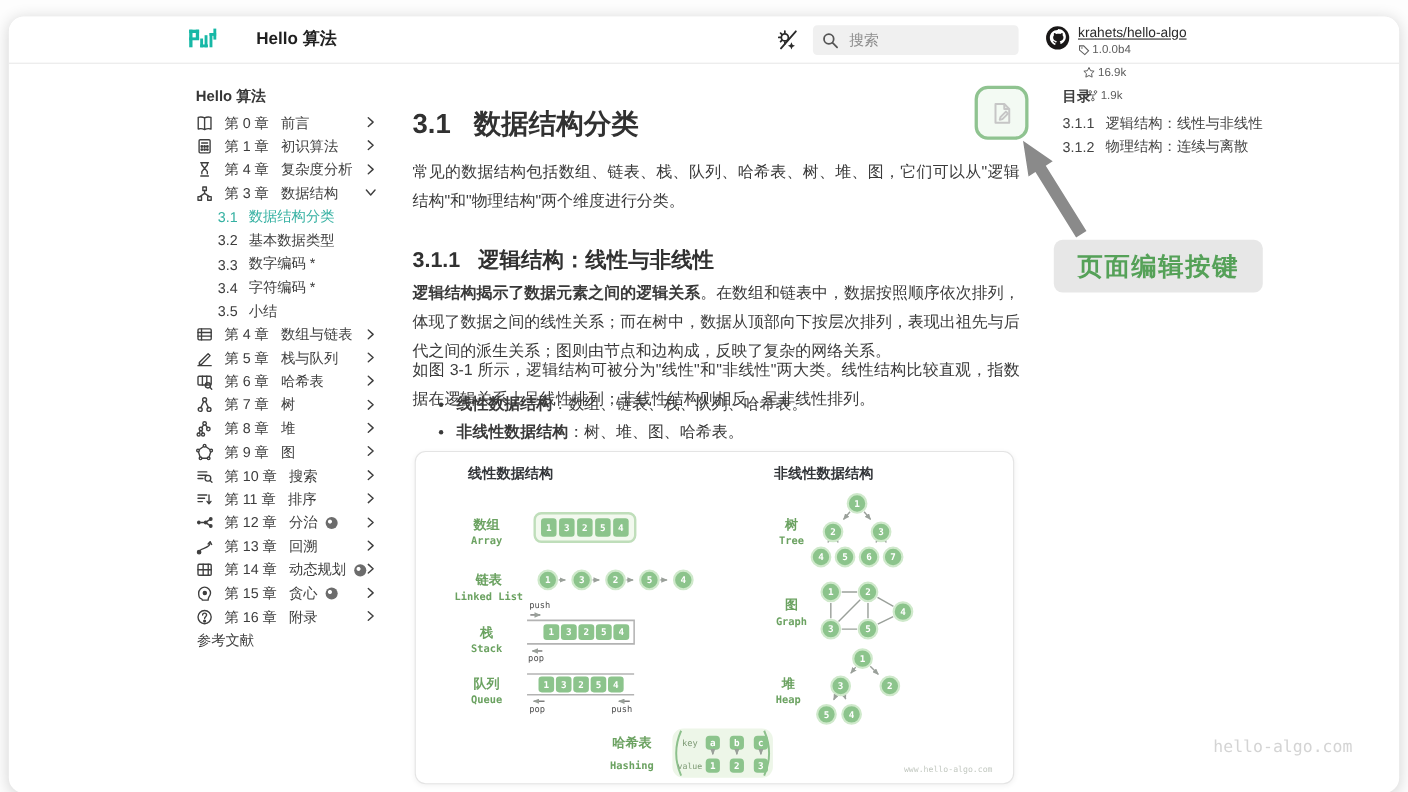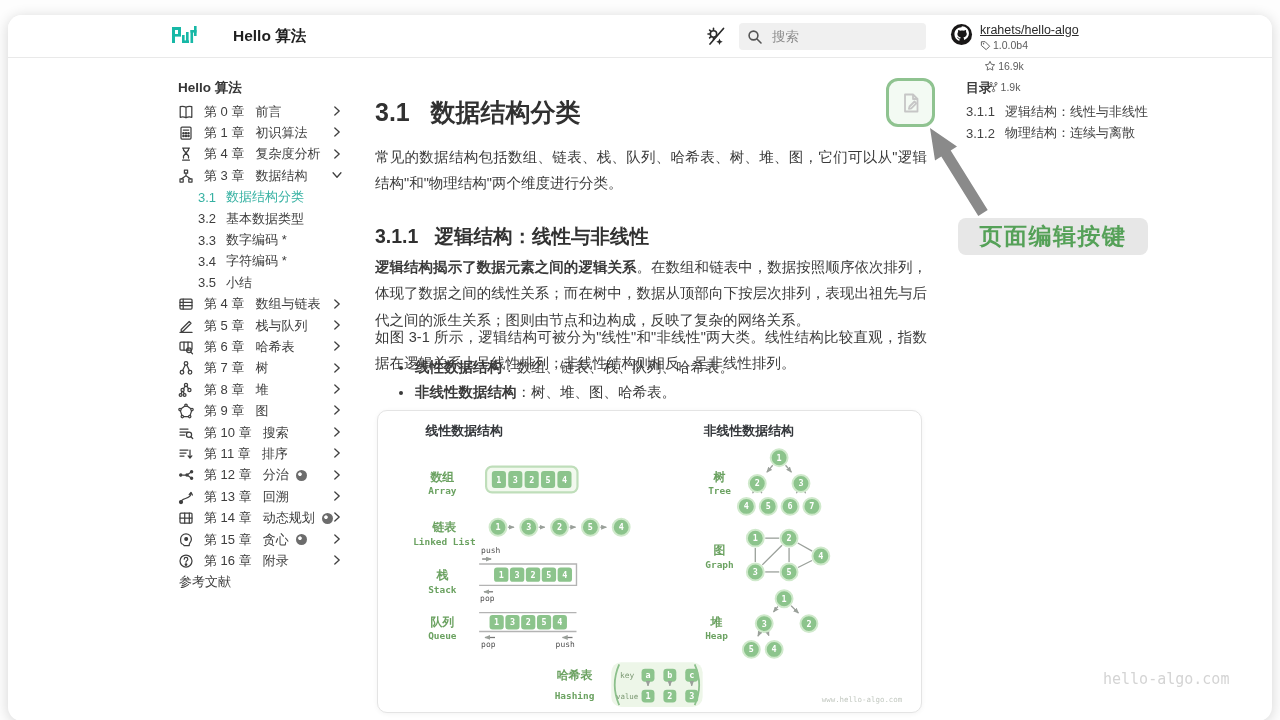--- a/index.html
+++ b/index.html
@@ -49,21 +49,21 @@
   
   .toc{position:absolute;left:950px;top:42px;width:230px;}
   .toc-title{position:absolute;left:8px;top:22px;font-size:13px;font-weight:bold;color:#3c3c3c;}
   .toc-list{position:absolute;left:8px;top:44px;}
   .trow{height:21.4px;display:flex;align-items:center;font-size:13px;color:#434343;cursor:pointer;white-space:nowrap;}
   .trow .tnum{margin-right:10px;}
   
   .edit-btn{position:absolute;left:878px;top:63px;width:43px;height:43px;border:3.5px solid #8fc390;border-radius:12px;
     background:#f3faf3;display:flex;align-items:center;justify-content:center;cursor:pointer;}
   .callout-arrow{position:absolute;left:900px;top:100px;width:100px;height:120px;pointer-events:none;}
-  .callout-label{position:absolute;left:950px;top:203px;width:190px;height:37px;background:#e7e7e7;border-radius:8px;
+  .callout-label{position:absolute;left:950px;top:203px;width:190px;height:48px;background:#e7e7e7;border-radius:8px;
     display:flex;align-items:center;justify-content:center;font-size:23px;font-weight:bold;color:#55a158;letter-spacing:1.5px;}
   .page-watermark{position:absolute;left:1095px;top:655px;font-family:"DejaVu Sans Mono","Liberation Mono",monospace;
     font-size:15px;color:#d4d4d4;}
 </style>
 </head>
 <body>
 
 <div class="stage">
   <div class="window">
 

